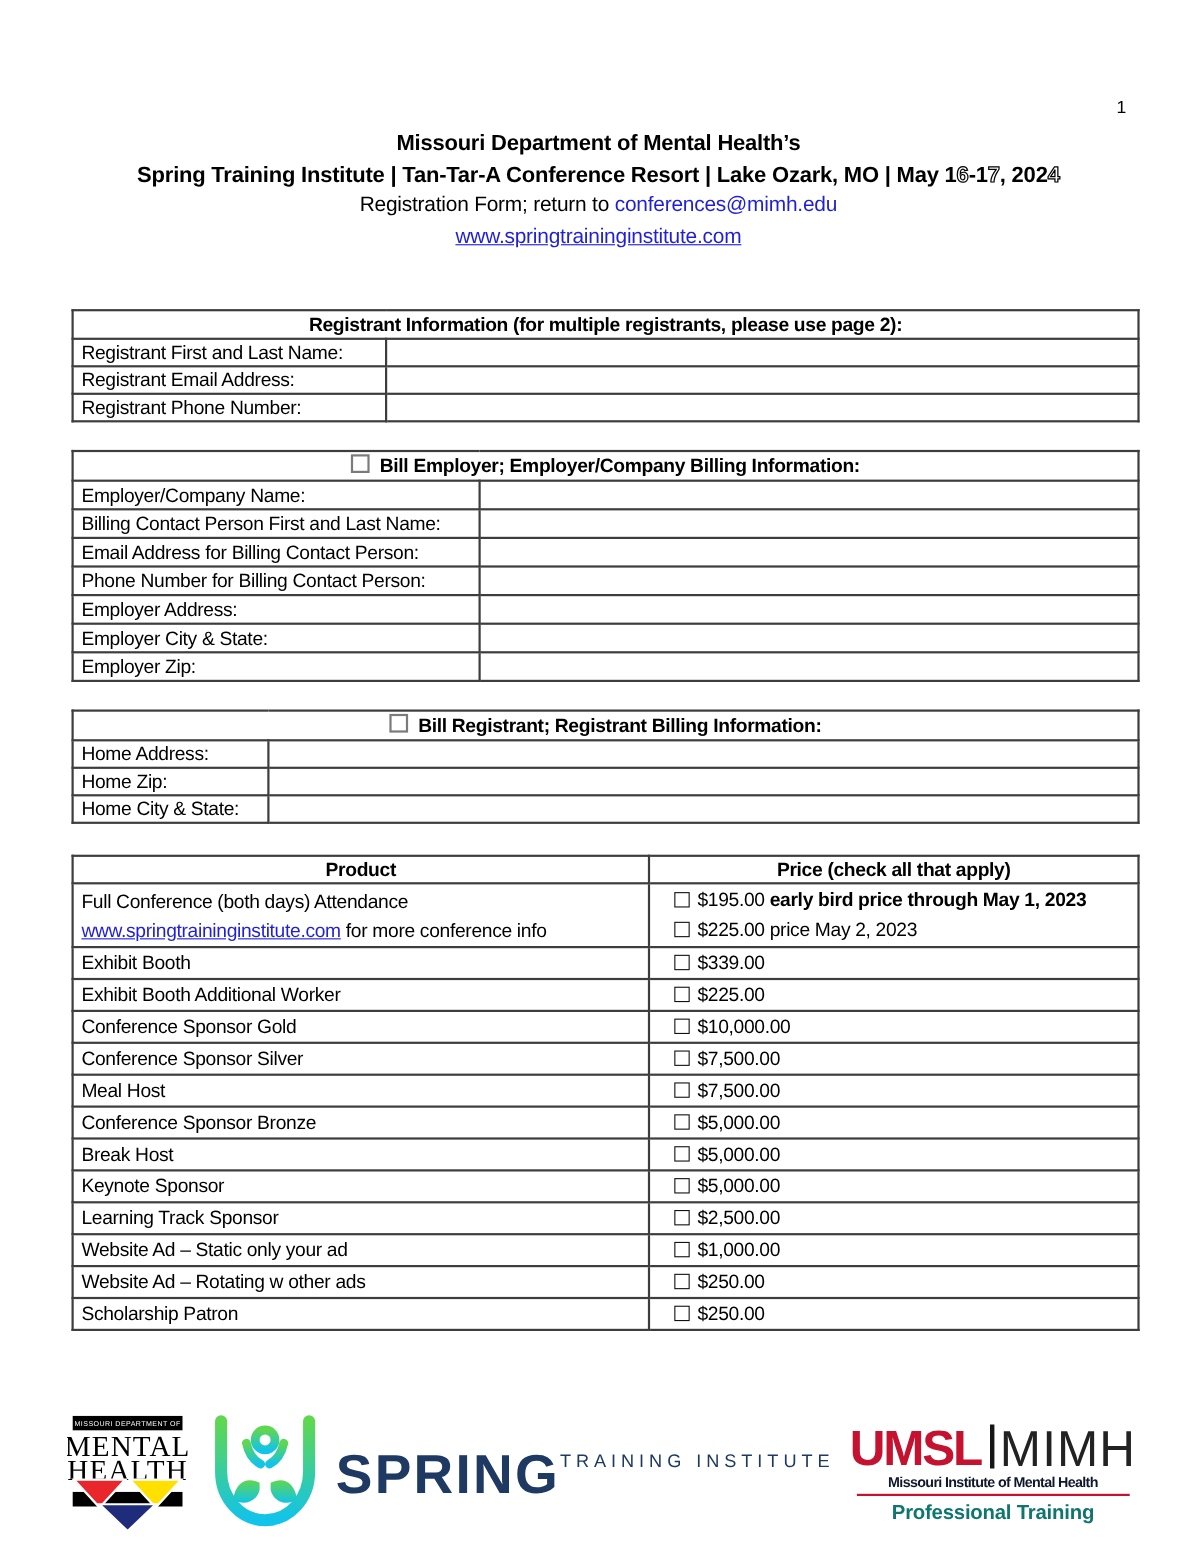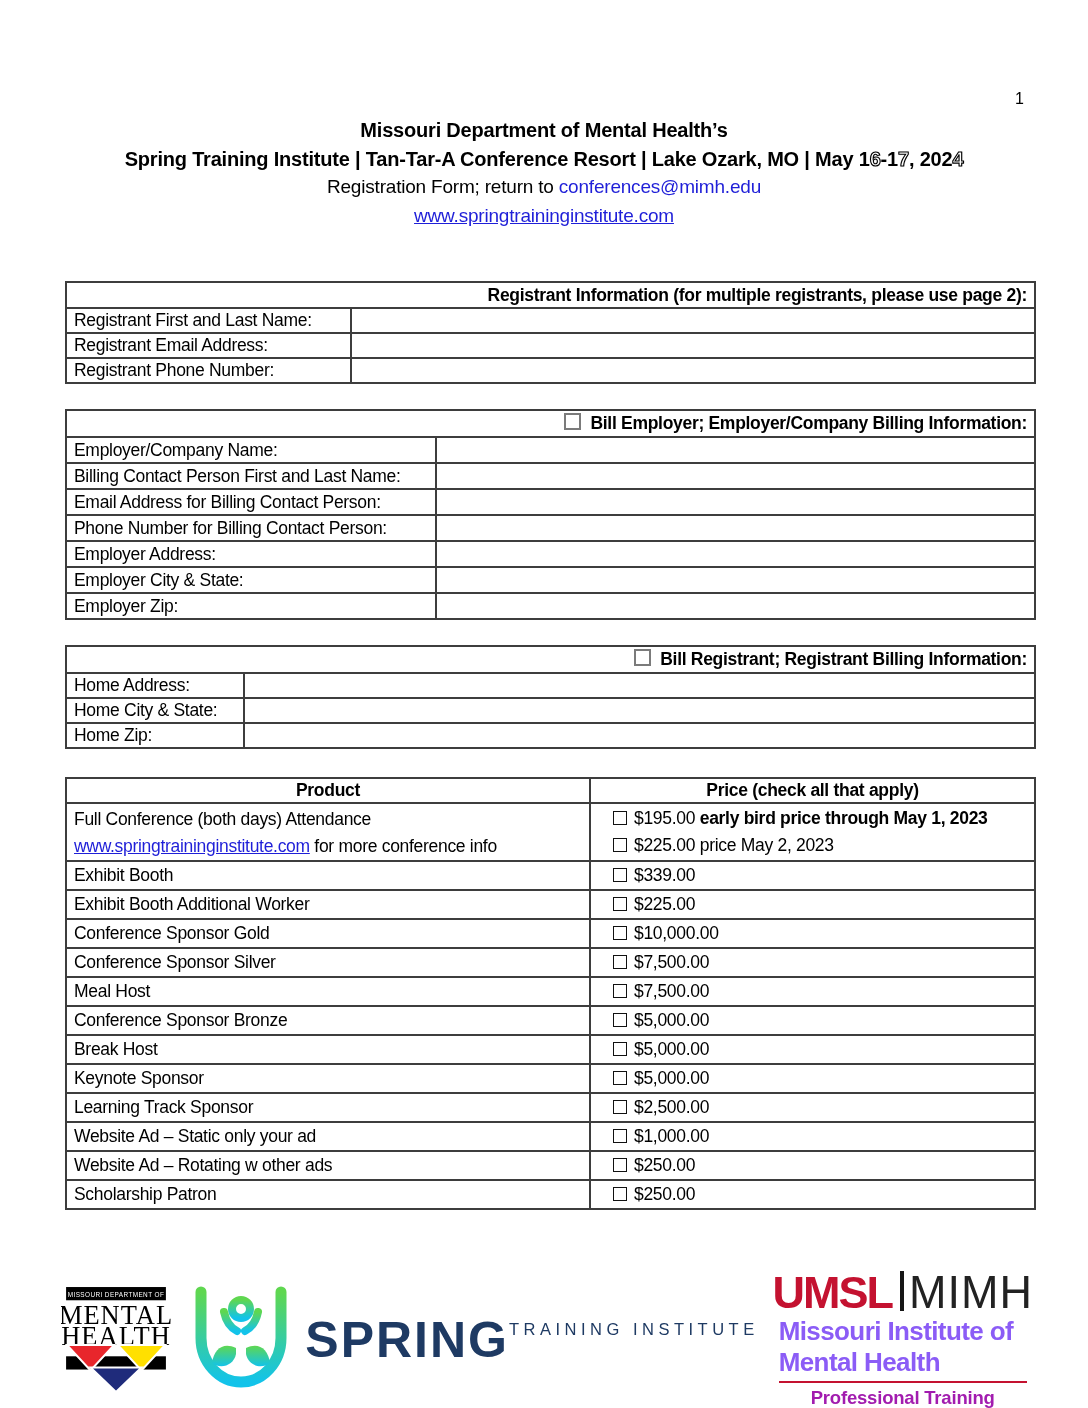--- a/index.html
+++ b/index.html
@@ -17,21 +17,21 @@
   .link { color:#1f1fd8; text-decoration:none; cursor:pointer; }
   .link.underline { text-decoration:underline; }
   .outline-digit { color:#ffffff; -webkit-text-stroke:1.1px #000; text-shadow:0 0 1px #000; }
 
   
   .tbl { position:absolute; left:65px; width:971px; border-collapse:collapse; table-layout:fixed; background:#fff; }
   .tbl th, .tbl td {
     border:2px solid #3d3d3d; padding:0 7px; font-size:17.5px;
     letter-spacing:-0.3px; overflow:hidden; white-space:nowrap; vertical-align:middle;
   }
-  .tbl th { text-align:right; font-weight:bold; }
+  .tbl th { text-align:center; font-weight:bold; }
   #tbl-registrant tr { height:25px; }
   #tbl-registrant thead tr { height:26px; }
   #tbl-employer tr { height:26px; }
   #tbl-employer thead tr { height:27px; }
   #tbl-home tr { height:25px;margin-left:44px; }
   #tbl-home thead tr { height:27px; }
   #tbl-product thead tr { height:25px; }
   #tbl-product thead th { text-align:center; }
   #tbl-product tbody tr { height:29px; }
   #tbl-product tbody tr.tall { height:58px; }
@@ -49,23 +49,23 @@
            display:flex; justify-content:center; align-items:center; gap:20px; }
   .spring-logo { display:flex; align-items:center; gap:14px; }
   .spring-text { display:flex; flex-direction:row; align-items:flex-start; }
   .spring-word { font-size:50px; font-weight:bold; color:#1e3a63; letter-spacing:2px; line-height:48px; }
   .spring-sub  { font-size:16.5px; color:#1e3a63; letter-spacing:4.5px; margin-top:4px; font-weight:normal; }
   .umsl { display:flex; flex-direction:column; align-items:center; width:248px; }
   .umsl-top { display:flex; align-items:flex-start; line-height:44px; }
   .umsl-word { color:#c41230; font-weight:bold; font-size:45px; letter-spacing:-2px; }
   .umsl-bar { display:inline-block; width:4px; height:40px; background:#161616; margin:0 5px 0 8px; }
   .mimh-word { color:#222; font-size:45px; font-weight:normal; letter-spacing:1px; transform:scaleY(1.02); }
-  .umsl-sub { font-size:26px; font-weight:bold; letter-spacing:-0.6px; color:#8b5cf6; margin-top:1px; }
+  .umsl-sub { font-size:13px; font-weight:bold; letter-spacing:-0.6px; color:#0f172a; margin-top:1px; }
   .umsl-rule { width:100%; height:2px; background:#c41230; margin:3px 0 4px; }
-  .umsl-pt { color:#a21caf; font-size:18.5px; font-weight:bold; letter-spacing:-0.2px; }
+  .umsl-pt { color:#0f766e; font-size:18.5px; font-weight:bold; letter-spacing:-0.2px; }
 </style>
 </head>
 <body>
 
 <div class="page">
 
   <div class="page-number">1</div>
 
   <div class="header">
     <div class="h-line bold">Missouri Department of Mental Health’s</div>
@@ -151,25 +151,25 @@
       <tr>
           <th colspan="2"><span class="cb cb-lg"></span><span>Bill Registrant; Registrant Billing Information:</span></th>
         </tr>
     </thead>
     <tbody id="home-rows">
         <tr>
           <td>Home Address:</td>
           <td></td>
         </tr>
         <tr>
+          <td>Home Zip:</td>
+          <td></td>
+        </tr>
+        <tr>
           <td>Home City &amp; State:</td>
-          <td></td>
-        </tr>
-        <tr>
-          <td>Home Zip:</td>
           <td></td>
         </tr>
       </tbody>
   </table>
 
   <table class="tbl" id="tbl-product" style="top:777px">
     <colgroup>
         <col style="width:524px">
         <col>
       </colgroup>

